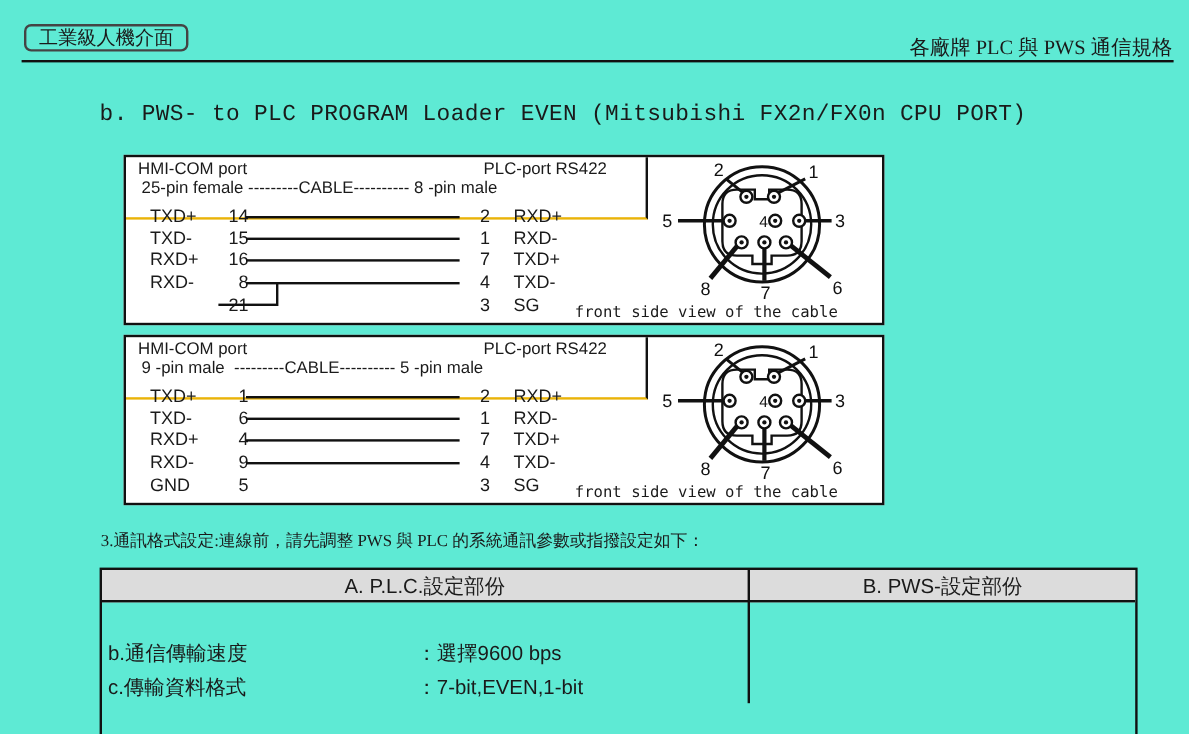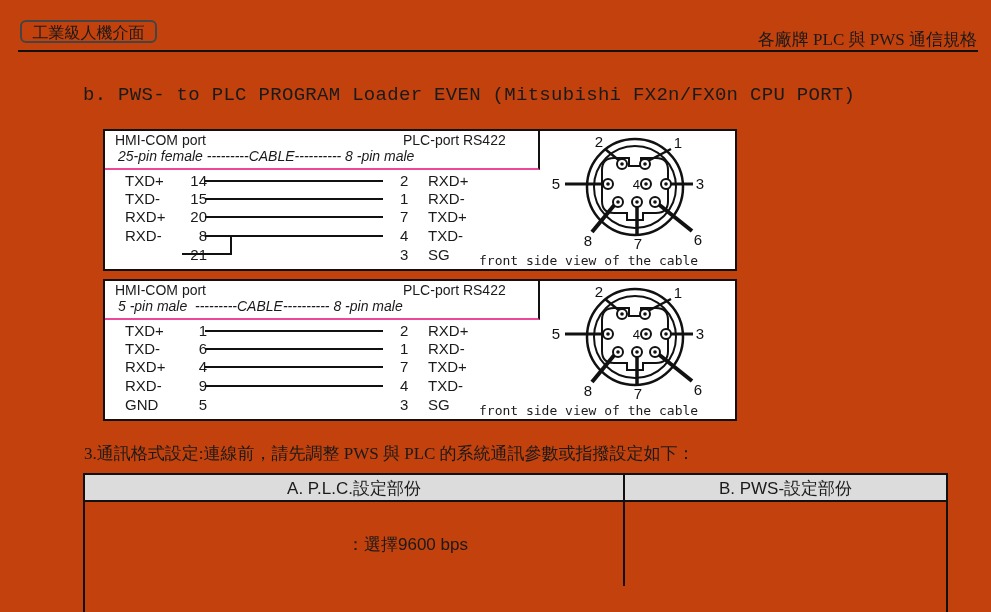--- a/index.html
+++ b/index.html
@@ -1,46 +1,46 @@
 <!DOCTYPE html>
 <html><head>
 <meta charset="utf-8">
 <style>
   html,body{margin:0;padding:0;background:#fff;}
-  #page{position:relative;width:991px;height:612px;background:#c2410c;overflow:hidden;
+  #page{position:relative;width:991px;height:612px;background:#5eead4;overflow:hidden;
         font-family:"Liberation Sans",sans-serif;color:#1a1a1a;}
   .abs{position:absolute;}
   
   #brand-box{left:20px;top:20px;width:137px;height:23px;border:2px solid #444;border-radius:6px;
              font-family:"Liberation Serif",serif;font-size:16px;line-height:21px;text-align:center;
              box-sizing:border-box;}
   #doc-title{right:14px;top:28px;font-family:"Liberation Serif",serif;font-size:17px;}
   #top-rule{left:18px;top:50px;width:960px;height:2px;background:#111;}
   #section-b{left:83px;top:84px;font-family:"Liberation Mono",monospace;font-size:19px;letter-spacing:.3px;white-space:pre;}
   
   .wtable{width:634px;height:142px;border:2px solid #111;box-sizing:border-box;background:#fff;}
   #wt1{left:103px;top:129px;}
   #wt2{left:103px;top:279px;}
-  .whead{position:absolute;left:0;top:0;width:435px;height:39px;border-right:2px solid #111;
-         border-bottom:2px solid #ec4899;box-sizing:border-box;font-size:14px;}
+  .whead{position:absolute;left:0;top:0;width:435px;height:52px;border-right:2px solid #111;
+         border-bottom:2px solid #eab308;box-sizing:border-box;font-size:14px;}
   .whead .l1a{position:absolute;left:10px;top:1px;}
   .whead .l1b{position:absolute;left:298px;top:1px;}
-  .whead .l2 {position:absolute;left:13px;top:17px;white-space:pre;font-style:italic;}
+  .whead .l2 {position:absolute;left:13px;top:17px;white-space:pre;}
   .wrow{position:absolute;left:0;height:18px;width:440px;font-size:15px;}
   .wrow .lsig{position:absolute;left:20px;}
   .wrow .lpin{position:absolute;left:40px;width:37px;text-align:right;margin-left:25px;}
   .wrow .wire{position:absolute;left:100px;width:178px;top:8px;border-top:2px solid #111;}
   .wrow .rpin{position:absolute;left:295px;}
   .wrow .rsig{position:absolute;left:323px;}
   .caption{position:absolute;left:374px;top:122px;font-family:"DejaVu Sans Mono",monospace;
            font-size:13px;white-space:pre;}
   .bar{position:absolute;background:#111;}
   .consvg{position:absolute;left:435px;top:0;}
   
-  #section3{left:84px;top:442px;font-family:"Liberation Serif",serif;font-size:17px;}
+  #section3{left:84px;top:442px;font-family:"Liberation Serif",serif;font-size:14px;}
   #stable{left:83px;top:473px;width:865px;height:147px;border:2px solid #111;box-sizing:border-box;
           font-family:Liberation Sans, sans-serif;font-size:17px;}
   #st-header{position:absolute;left:0;top:0;width:861px;height:27px;background:#dcdcdc;
              border-bottom:2px solid #111;box-sizing:border-box;}
   .st-h-cell{position:absolute;top:2px;text-align:center;}
   #st-h-a{left:0;width:538px;}
   #st-h-b{left:540px;width:321px;}
   #st-divider{left:538px;top:0;width:2px;height:111px;}
   #st-row-a{position:absolute;left:0;top:27px;width:861px;height:26px;border-bottom:2px solid #111;box-sizing:border-box;}
   .st-label{position:absolute;left:5px;top:2px;}
@@ -122,21 +122,21 @@
     </div>
     <div class="wrow" style="top:59px">
       <span class="lsig">TXD-</span>
       <span class="lpin">15</span>
       <span class="wire"></span>
       <span class="rpin">1</span>
       <span class="rsig">RXD-</span>
     </div>
     <div class="wrow" style="top:77px">
       <span class="lsig">RXD+</span>
-      <span class="lpin">20</span>
+      <span class="lpin">16</span>
       <span class="wire"></span>
       <span class="rpin">7</span>
       <span class="rsig">TXD+</span>
     </div>
     <div class="wrow" style="top:96px">
       <span class="lsig">RXD-</span>
       <span class="lpin">8</span>
       <span class="wire"></span>
       <span class="rpin">4</span>
       <span class="rsig">TXD-</span>
@@ -154,21 +154,21 @@
     <div class="caption">front side view of the cable</div>
     <svg class="consvg" width="199" height="138" viewBox="0 0 199 138">
       <use href="#din8" x="95" y="56"></use>
     </svg>
   </div>
 
   <div class="abs wtable" id="wt2">
     <div class="whead">
       <span class="l1a">HMI-COM port</span>
       <span class="l1b">PLC-port RS422</span>
-      <span class="l2">5 -pin male  ---------CABLE---------- 8 -pin male</span>
+      <span class="l2">9 -pin male  ---------CABLE---------- 5 -pin male</span>
     </div>
 
     <div class="wrow" style="top:41px">
       <span class="lsig">TXD+</span>
       <span class="lpin">1</span>
       <span class="wire"></span>
       <span class="rpin">2</span>
       <span class="rsig">RXD+</span>
     </div>
     <div class="wrow" style="top:59px">
@@ -206,19 +206,24 @@
   </div>
 
   <div class="abs" id="section3">3.通訊格式設定:連線前，請先調整 PWS 與 PLC 的系統通訊參數或指撥設定如下：</div>
 
   <div class="abs" id="stable">
     <div id="st-header"></div>
     <div class="st-h-cell" id="st-h-a">A. P.L.C.設定部份</div>
     <div class="st-h-cell" id="st-h-b">B. PWS-設定部份</div>
 
     <div class="st-line-b">
+      <span class="st-label">b.通信傳輸速度</span>
       <span class="st-value">：選擇9600 bps</span>
     </div>
+    <div class="st-line-c">
+      <span class="st-label">c.傳輸資料格式</span>
+      <span class="st-value">：7-bit,EVEN,1-bit</span>
+    </div>
 
     <div class="bar" id="st-divider"></div>
   </div>
 
 </div>
 
 </body></html>

